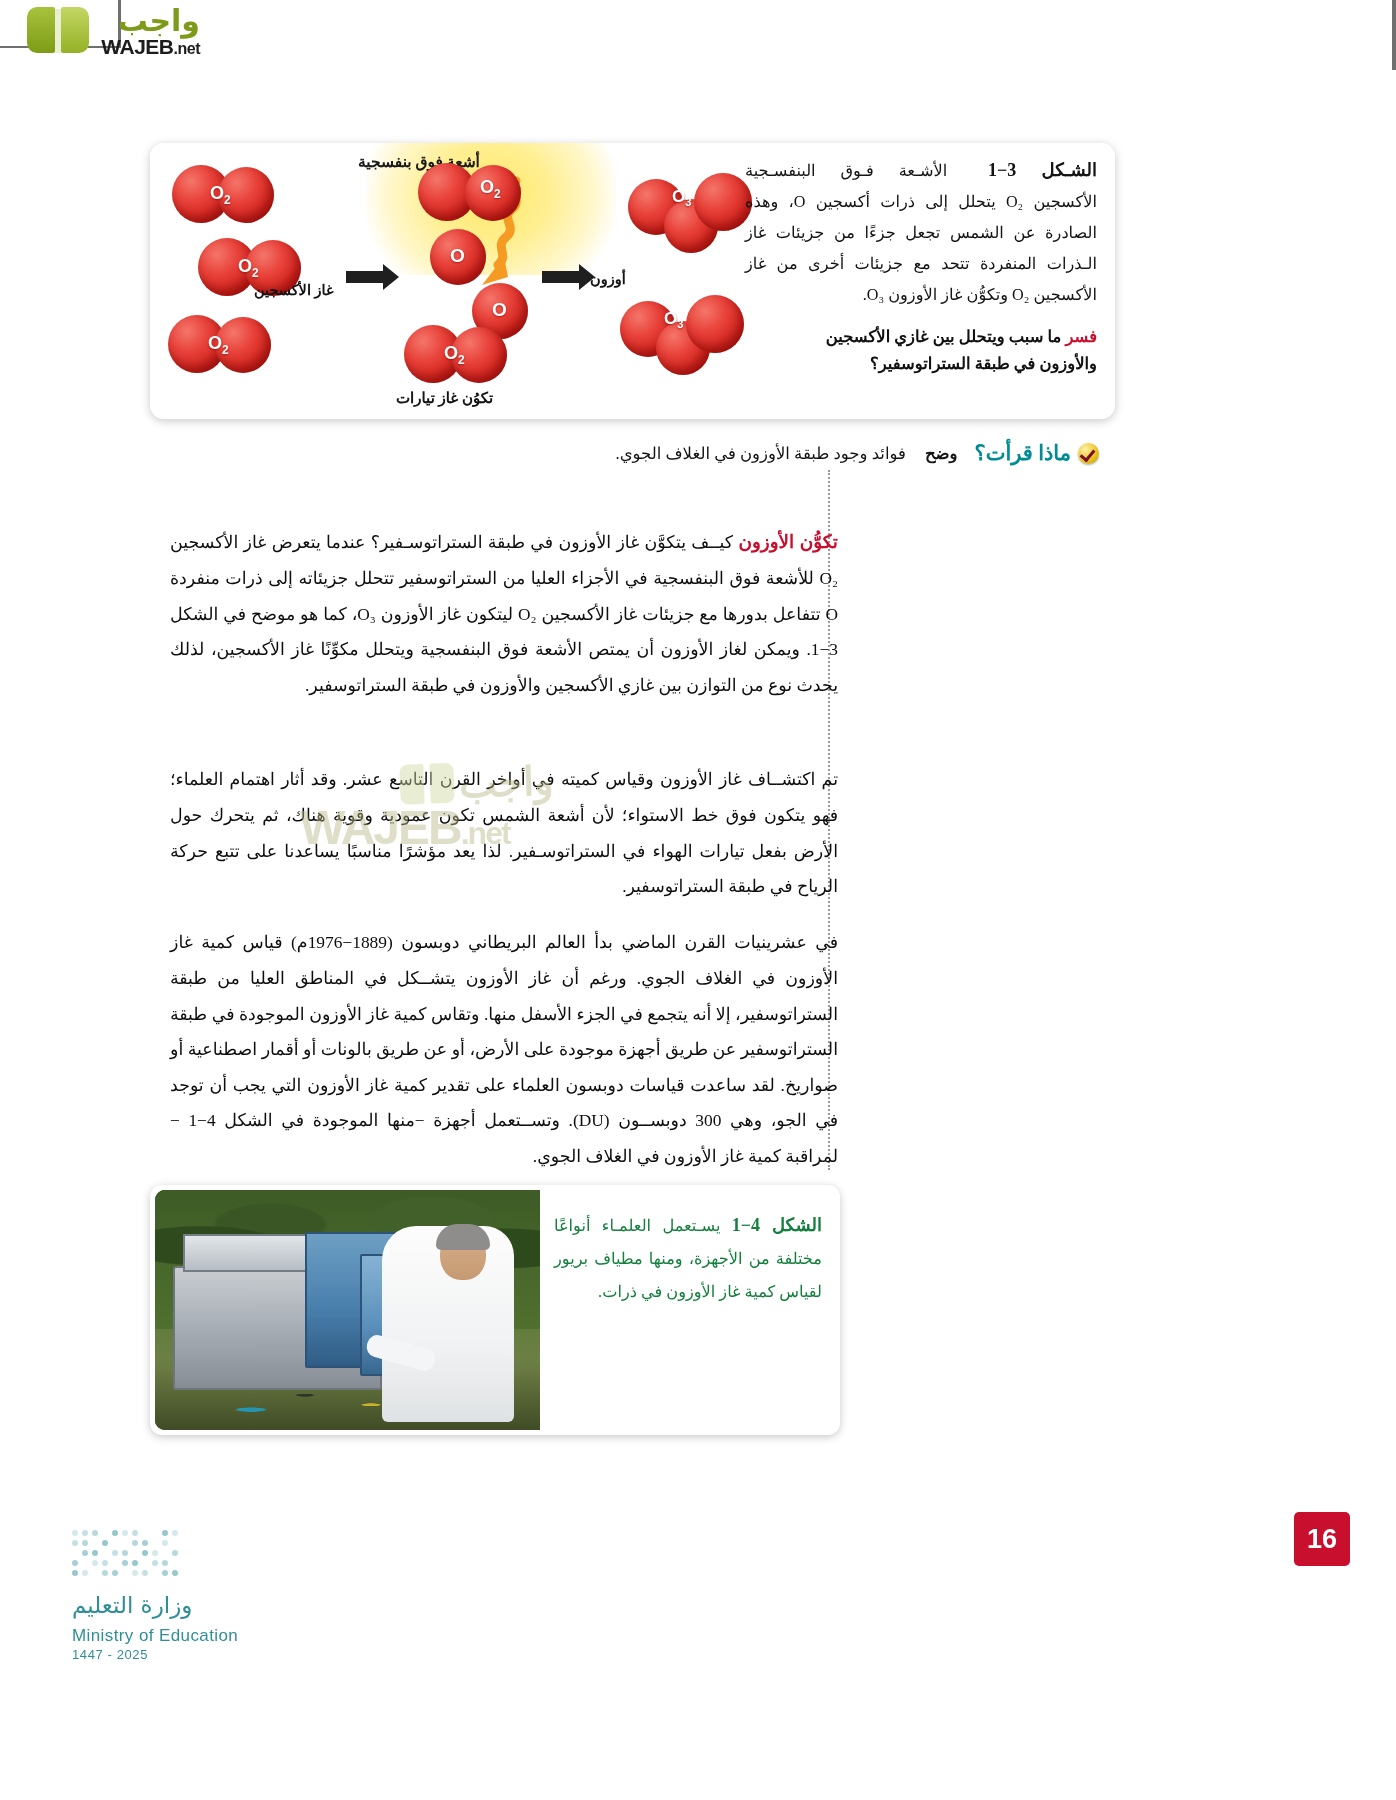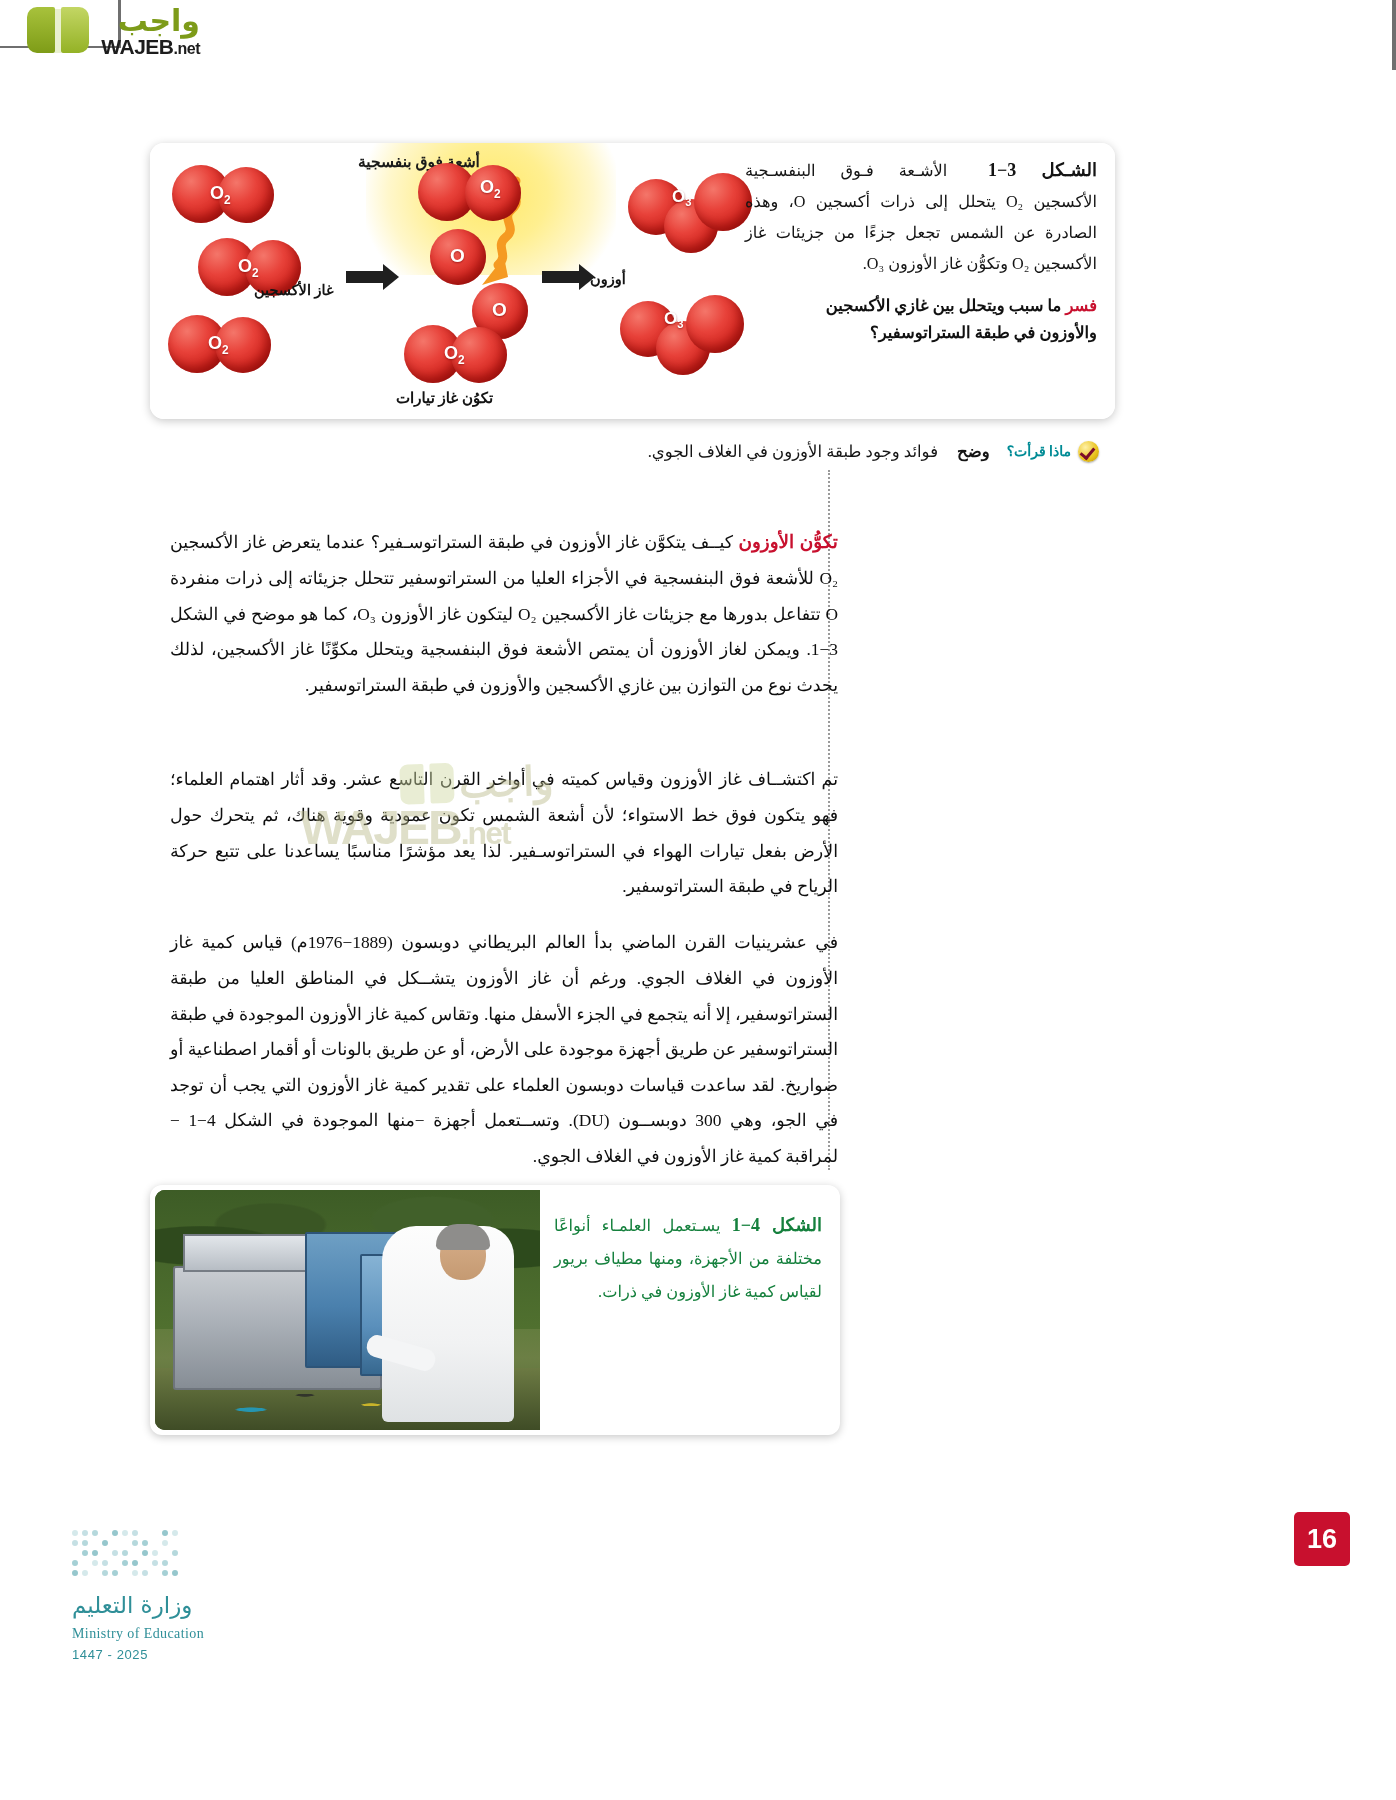--- a/index.html
+++ b/index.html
@@ -122,21 +122,21 @@
   #readcheck .badge{
     width:21px;height:21px;border-radius:50%;
     background:radial-gradient(circle at 35% 30%,#fff0a6,#e8c21a 60%,#b8910a 100%);
     position:relative;flex:none;box-shadow:0 1px 2px rgba(0,0,0,.35);
   }
   #readcheck .badge:before{
     content:"";position:absolute;left:5px;top:4px;width:6px;height:11px;
     border-right:3px solid #7b0d2a;border-bottom:3px solid #7b0d2a;
     transform:rotate(40deg);
   }
-  #readcheck .ttl{color:#008b95;font-weight:bold;font-size:14px;}
+  #readcheck .ttl{color:#008b95;font-weight:bold;font-size:21px;}
   #readcheck .verb{font-weight:bold;font-size:16.5px;color:#141414;margin-right:10px;}
   #readcheck .rest{font-size:16.5px;color:#141414;margin-right:12px;}
 
   
   .para{
     position:absolute;direction:rtl;color:#0e0e0e;
     font-size:17.4px;line-height:35.6px;
     text-align:justify;text-align-last:right;
   }
   .para .term{color:#c8102e;font-weight:bold;font-size:18.4px;}
@@ -228,22 +228,22 @@
 
   
   #moe{position:absolute;left:72px;top:1530px;width:230px;height:150px;}
   #moe .dots{position:absolute;left:0;top:0;width:118px;height:54px;}
   #moe .dots i{position:absolute;width:6px;height:6px;border-radius:50%;background:#86bfc6;display:block;}
   #moe .ar{
     position:absolute;left:0;top:62px;font-family:"DejaVu Sans","Liberation Sans",sans-serif;
     font-size:23px;color:#2f8f98;font-weight:normal;letter-spacing:1px;white-space:nowrap;
   }
   #moe .en{
-    position:absolute;left:0;top:96px;font-family:Liberation Serif, serif;
-    font-size:14px;color:#2f8f98;letter-spacing:.4px;white-space:nowrap;
+    position:absolute;left:0;top:96px;font-family:Liberation Sans, sans-serif;
+    font-size:17px;color:#2f8f98;letter-spacing:.4px;white-space:nowrap;
   }
   #moe .yr{
     position:absolute;left:0;top:117px;font-family:"Liberation Sans",sans-serif;
     font-size:13px;color:#2f8f98;letter-spacing:.6px;white-space:nowrap;
   }
 
   
   #pagenum{
     position:absolute;right:46px;top:1512px;width:56px;height:54px;
     background:#c8102e;color:#fff;border-radius:5px;
@@ -340,20 +340,21 @@
       <span class="atom" style="left:0;top:6px;width:56px;height:56px;"></span>
       <span class="atom" style="left:36px;top:26px;width:54px;height:54px;"></span>
       <span class="atom" style="left:66px;top:0;width:58px;height:58px;"></span>
       <span class="lbl" style="left:44px;top:14px;font-size:17px;">O<sub>3</sub></span>
     </div>
 
     <div id="fig13cap">
       <div class="ln"><span class="fignum">الشـكل 3−1</span> <span>الأشـعة فـوق البنفسـجية</span></div>
       <div class="ln">الأكسجين O₂ يتحلل إلى ذرات أكسجين O، وهذه</div>
       <div class="ln">الصادرة عن الشمس تجعل جزءًا من جزيئات غاز</div>
+      <div class="ln">الـذرات المنفردة تتحد مع جزيئات أخرى من غاز</div>
       <div class="ln" style="text-align-last:right;">الأكسجين O₂ وتكوُّن غاز الأوزون O₃.</div>
       <div class="q">
         <span class="kw">فسر</span>
         <span>ما سبب ويتحلل بين غازي الأكسجين</span><br>
         <span>والأوزون في طبقة الستراتوسفير؟</span>
       </div>
     </div>
 
     <div class="diaglabel" style="left:246px;top:246px;font-size:15px;">تكوُن غاز تيارات</div>
   </div>

